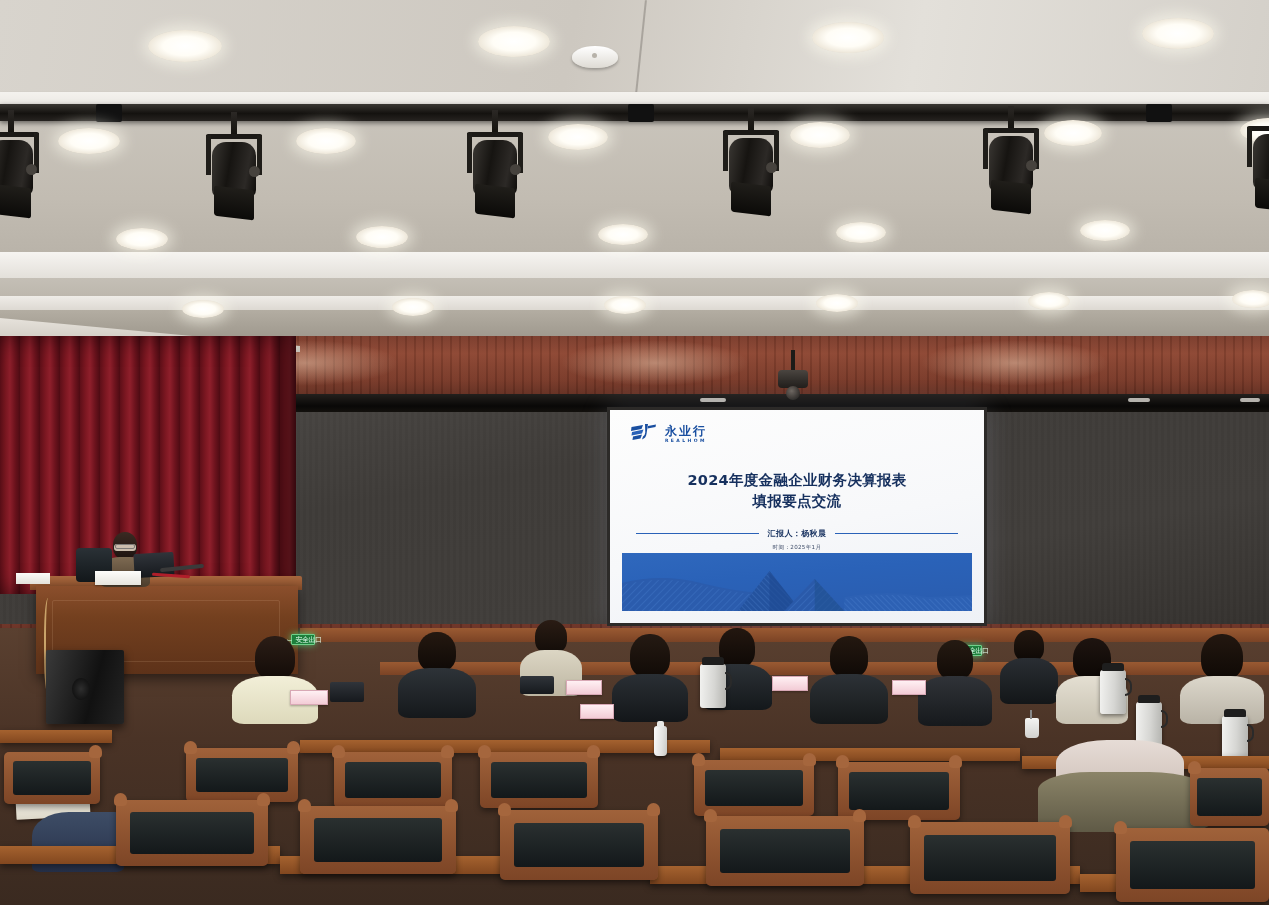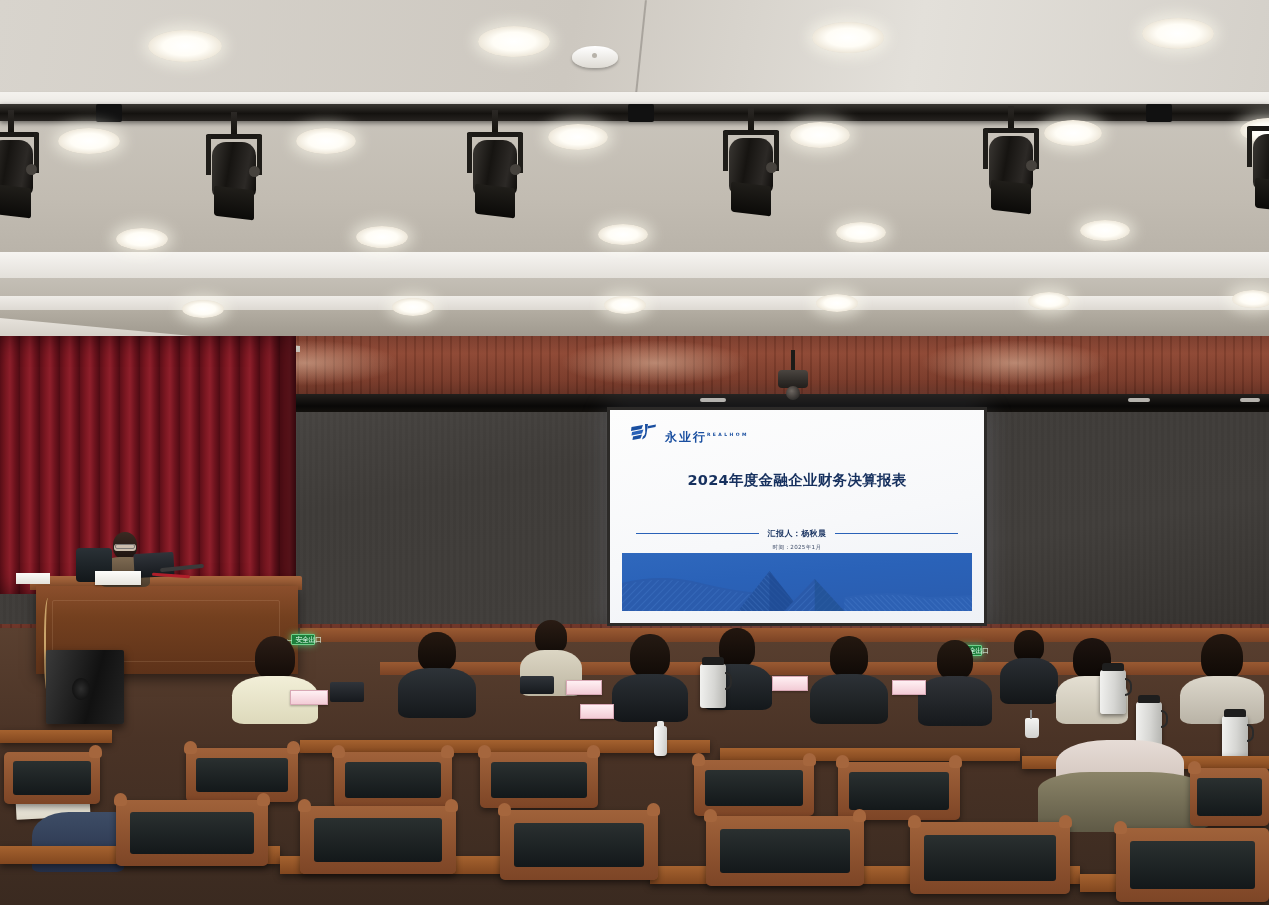--- a/index.html
+++ b/index.html
@@ -129,21 +129,21 @@
   
   .slide-frame{ position:absolute; left:607px; top:407px; width:380px; height:219px;
     background:#2c2a28; padding:3px;
     box-shadow:0 0 26px rgba(180,190,215,.18); }
   .slide{ position:relative; width:100%; height:100%;
     background:linear-gradient(168deg,#fdfdfd 0%, #f7f8fa 55%, #eef1f6 100%);
     overflow:hidden; }
 
   .slide-logo{ position:absolute; left:20px; top:13px; display:flex; align-items:flex-end; gap:5px; }
   .logo-mark{ width:30px; height:20px; }
-  .logo-txt{ display:flex; flex-direction:row; line-height:1; }
+  .logo-txt{ display:flex; flex-direction:column; line-height:1; }
   .logo-cn{ font-family:"DejaVu Sans", sans-serif; font-size:12px; font-weight:700;
     color:#1a4fa0; letter-spacing:2px; }
   .logo-en{ font-family:"DejaVu Sans", sans-serif; font-size:4.5px; font-weight:700;
     color:#1a4fa0; letter-spacing:2.4px; margin-top:2px; }
 
   .slide-title{ position:absolute; left:0; right:0; top:60px; text-align:center;
     font-family:"DejaVu Sans", sans-serif; font-weight:700; font-size:14.5px;
     line-height:1.42; color:#16305e; letter-spacing:.3px; }
   .slide-title .ln2{ display:block; }
 
@@ -394,20 +394,21 @@
           <path d="M36 6 L52 3 L51 8 L35 11 Z" fill="#1a4fa0"></path>
         </svg>
         <div class="logo-txt">
           <span class="logo-cn">永业行</span>
           <span class="logo-en">REALHOM</span>
         </div>
       </div>
 
       <div class="slide-title">
         <span>2024年度金融企业财务决算报表</span>
+        <span class="ln2">填报要点交流</span>
       </div>
 
       <div class="presenter-row">
         <div class="pres-rule"></div>
         <div class="pres-name">汇报人：杨秋晨</div>
         <div class="pres-rule"></div>
       </div>
 
       <div class="slide-date">时间：2025年1月</div>
 

